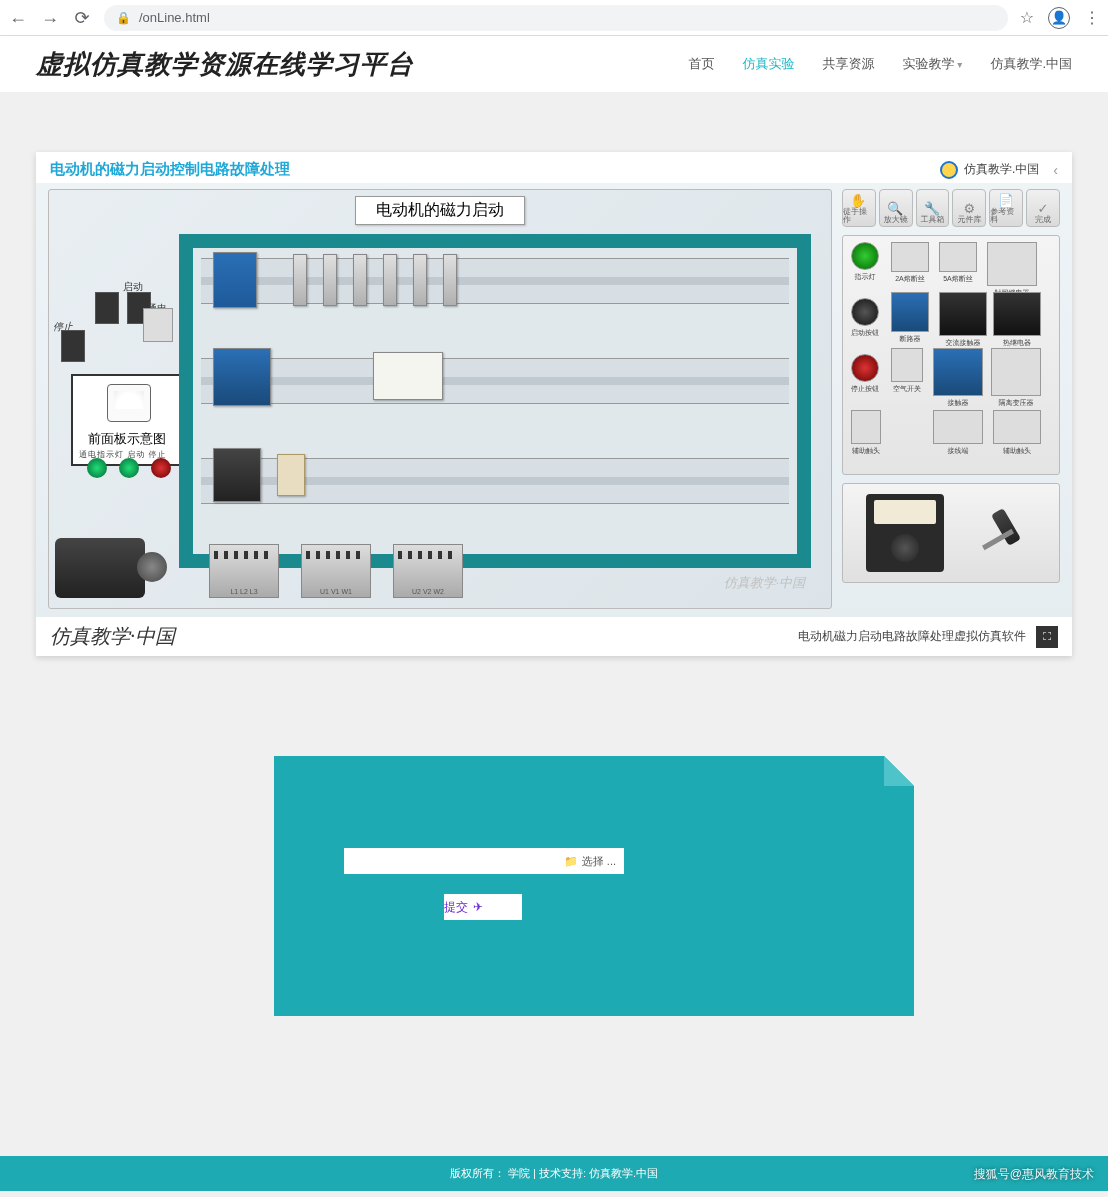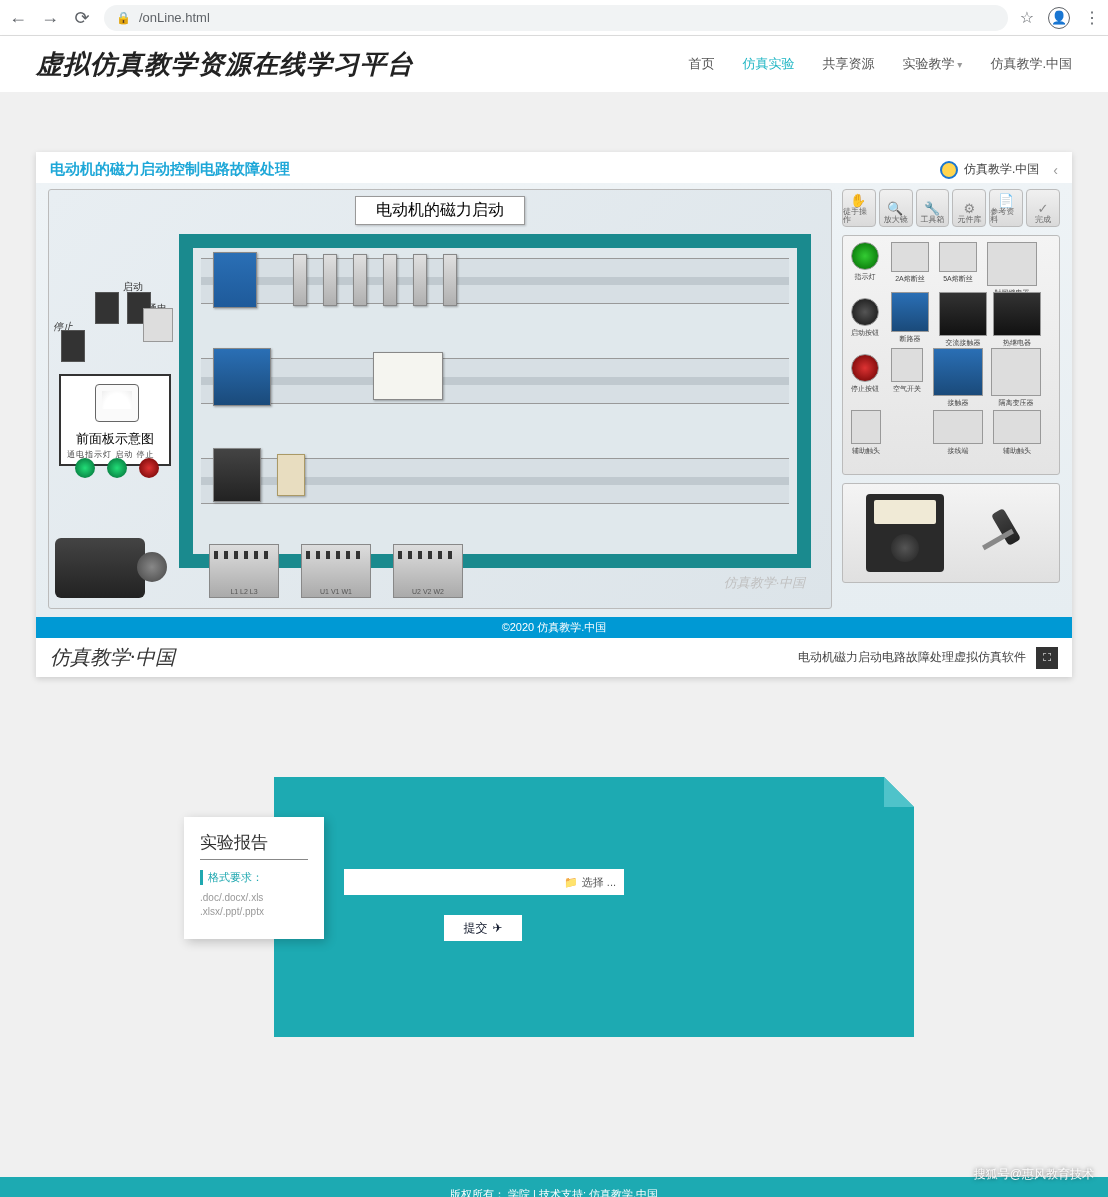--- a/index.html
+++ b/index.html
@@ -50,21 +50,21 @@
 .thermal { top:200px; left:20px; width:48px; height:54px; background:linear-gradient(#444,#222);}
 .overload2 { top:206px; left:84px; width:28px; height:42px; background:#e8ddc0; border:1px solid #aa9966;}
 
 
 .btn-label { position:absolute; font-size:10px; color:#333;}
 .stop-lbl { top:130px; left:4px;font-style:italic;} .start-lbl{ top:90px; left:46px;margin-left:28px;} .power-lbl{ top:112px; left:98px;}
 .pbtn { position:absolute; width:24px; height:32px; background:#333; border:1px solid #555; top:102px;}
 .pb1{left:12px; top:140px;} .pb2{left:46px;} .pb3{left:78px;}
 .lamp-base { position:absolute; top:118px; left:94px; width:30px; height:34px; background:#ddd; border:1px solid #999;}
 
-.panel-box { position:absolute; top:184px; left:10px; width:112px; height:92px; background:#fff; border:2px solid #333;}
+.panel-box { position:absolute; top:184px; left:22px; width:112px; height:92px; background:#fff; border:2px solid #333;}
 .meter { position:absolute; top:8px; left:34px; width:44px; height:38px; background:#fafafa; border:1px solid #666; border-radius:4px;}
 .meter::before{content:""; position:absolute; top:6px; left:6px; right:6px; height:18px; background:radial-gradient(ellipse at bottom,#fff 60%,#eee);}
 .panel-text { position:absolute; top:54px; width:100%; text-align:center;font-size:13px; font-family:"KaiTi",serif;}
 .ind { position:absolute; top:82px; width:20px; height:20px; border-radius:50%;}
 .ind.g{left:14px; background:radial-gradient(#2d7,#063);} .ind.g2{left:46px; background:radial-gradient(#2d7,#063);} .ind.r{left:78px; background:radial-gradient(#d33,#600);}
 .panel-sub { position:absolute; bottom:4px; left:6px; font-size:8px; color:#444; letter-spacing:1px;}
 
 .motor { position:absolute; bottom:10px; left:6px; width:90px; height:60px; background:linear-gradient(#444,#222); border-radius:6px;}
 .motor::after{ content:""; position:absolute; right:-22px; top:14px; width:30px; height:30px; background:radial-gradient(#888,#444); border-radius:50%;}
 .terminals { position:absolute; bottom:10px; left:160px; display:flex; gap:22px;}
@@ -111,21 +111,21 @@
 .sim-desc { font-size:12px; color:#444; display:flex; align-items:center; gap:10px;}
 .fullscreen-btn{width:22px;height:22px;background:#333;color:#fff;display:flex;align-items:center;justify-content:center;font-size:11px;cursor:pointer;}
 
 
 .report-area{ margin:100px auto 0; width:720px; position:relative; height:270px;}
 .teal-card{ position:absolute; top:0; right:0; width:640px; height:260px; background:#1daab2;}
 .teal-card::before{content:"";position:absolute;top:0;right:0;border-style:solid;border-width:0 30px 30px 0;border-color:transparent #f0f0f0 transparent transparent;}
 .teal-card::after{content:"";position:absolute;top:0;right:0;border-style:solid;border-width:30px 0 0 30px;border-color:transparent transparent transparent #4fc3ca;}
 .textarea-box{position:absolute;top:58px;right:20px;width:260px;height:130px;border:1px solid #7ed4d9;padding:8px;font-size:11px;color:#86d6db;}
 .file-row{position:absolute;top:92px;left:70px;width:280px;height:26px;background:#fff;display:flex;align-items:center;justify-content:flex-end;padding:0 8px;font-size:11px;color:#555;gap:4px;cursor:pointer;}
-.submit-btn{position:absolute;top:138px;left:170px;width:78px;height:26px;background:#fff;display:flex;align-items:center;justify-content:center;font-size:12px;color:#0f172a;gap:5px;cursor:pointer;}
+.submit-btn{position:absolute;top:138px;left:170px;width:78px;height:26px;background:#fff;display:flex;align-items:center;font-size:12px;color:#6d28d9;gap:5px;cursor:pointer;}
 .report-box{position:absolute;top:40px;left:-10px;width:140px;background:#fff;padding:14px 16px 20px;box-shadow:3px 3px 10px rgba(0,0,0,0.2);}
 .report-title{font-size:17px;color:#333;border-bottom:1.5px solid #888;padding-bottom:5px;margin-bottom:10px;}
 .format-label{font-size:11px;color:#1fa8b0;border-left:3px solid #1fa8b0;padding-left:5px;margin-bottom:6px;}
 .format-text{font-size:10px;color:#999;line-height:1.4;}
 
 
 .page-footer{background:#1daab2;color:#fff;text-align:center;font-size:11px;padding:10px;margin-top:90px;}
 
 
 .wm-overlay{position:fixed;bottom:14px;right:14px;font-size:12px;color:rgba(255,255,255,0.92);text-shadow:0 0 4px rgba(0,0,0,0.6);z-index:999;pointer-events:none;}
@@ -269,46 +269,39 @@
           <div class="part p-term"><div class="pbox"></div><span>接线端</span></div>
           <div class="part p-aux2"><div class="pbox"></div><span>辅助触头</span></div>
         </div>
         <div class="meter-box">
           <div class="multimeter"></div>
           <div class="screwdriver"></div>
         </div>
       </div>
     </div>
 
-    <div class="sim-footer-blue">©2020 仿真教学.中国</div>
     <div class="sim-bottom">
       <div class="sim-logo">仿真教学·中国</div>
       <div class="sim-desc">
         <span>电动机磁力启动电路故障处理虚拟仿真软件</span>
         <span class="fullscreen-btn">⛶</span>
       </div>
     </div>
   </div>
 
   <div class="report-area">
     <div class="teal-card">
       <div class="file-row">
         <span>📁</span>
         <span>选择 ...</span>
       </div>
       <div class="submit-btn">
         <span>提交</span>
         <span>✈</span>
       </div>
     </div>
-    <div class="report-box">
-      <div class="report-title">实验报告</div>
-      <div class="format-label">格式要求：</div>
-      <div class="format-text" style="white-space:pre-line;">.doc/.docx/.xls
-.xlsx/.ppt/.pptx</div>
-    </div>
   </div>
 
 </div>
 
 <div class="page-footer">版权所有：         学院 | 技术支持: 仿真教学.中国</div>
 
 <div class="wm-overlay">搜狐号@惠风教育技术</div>
 
 </body></html>

